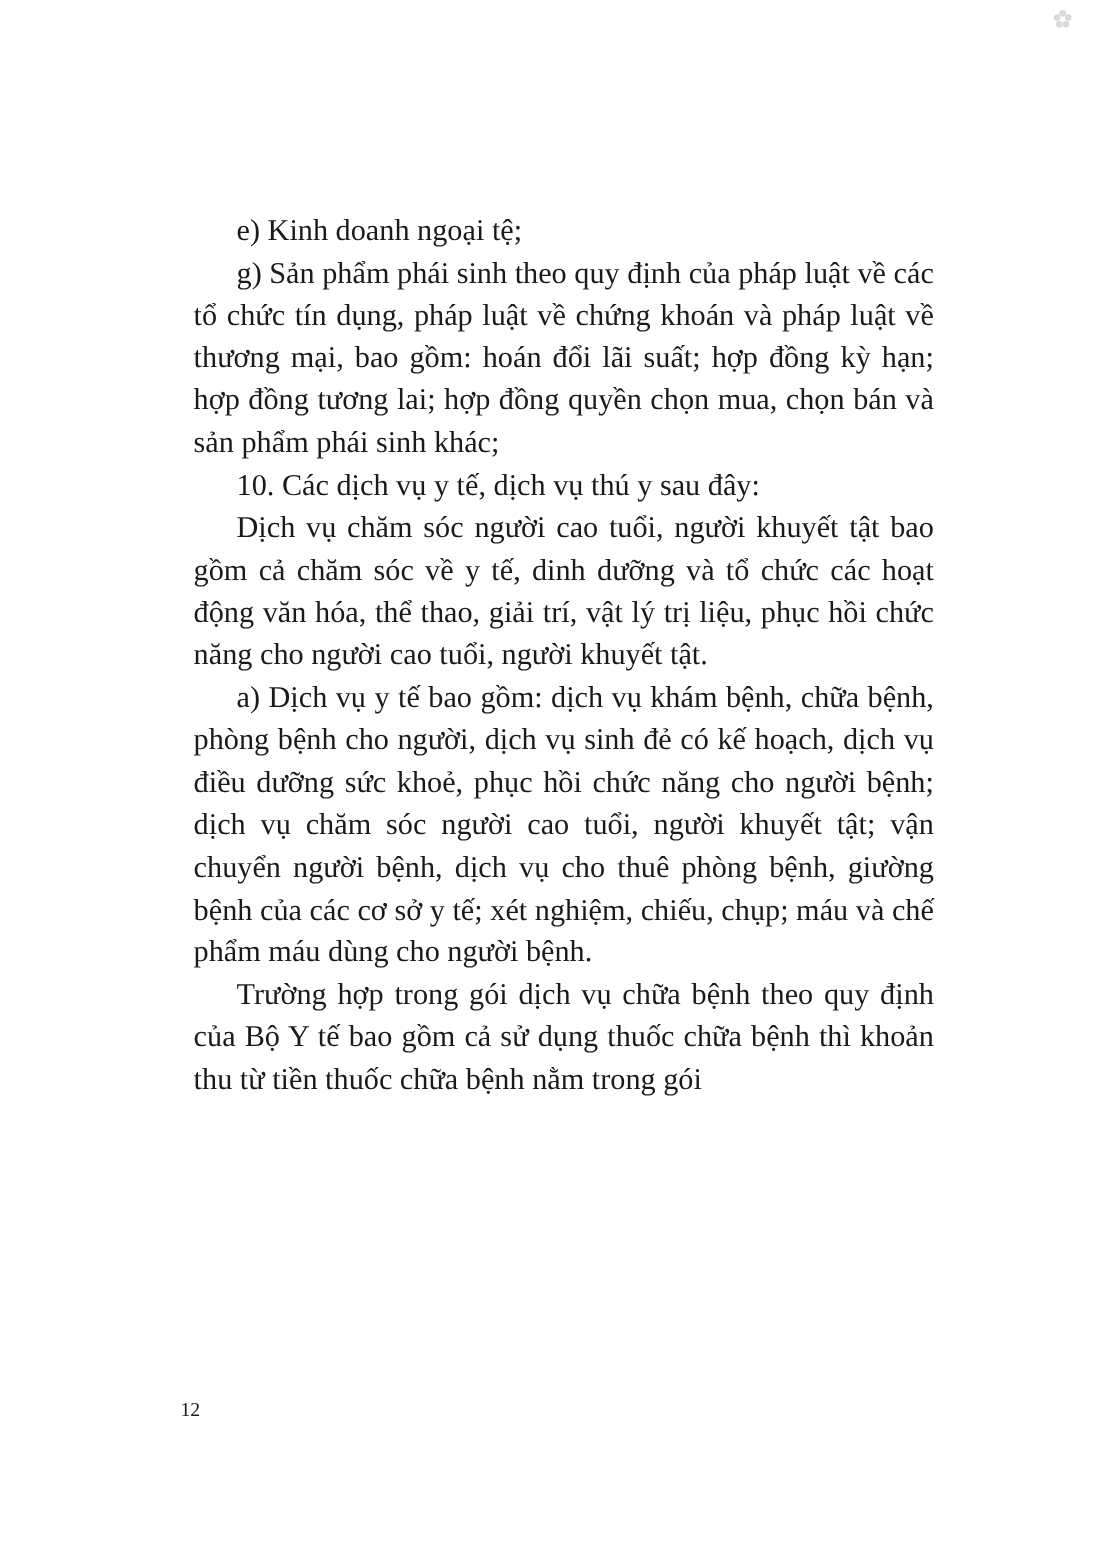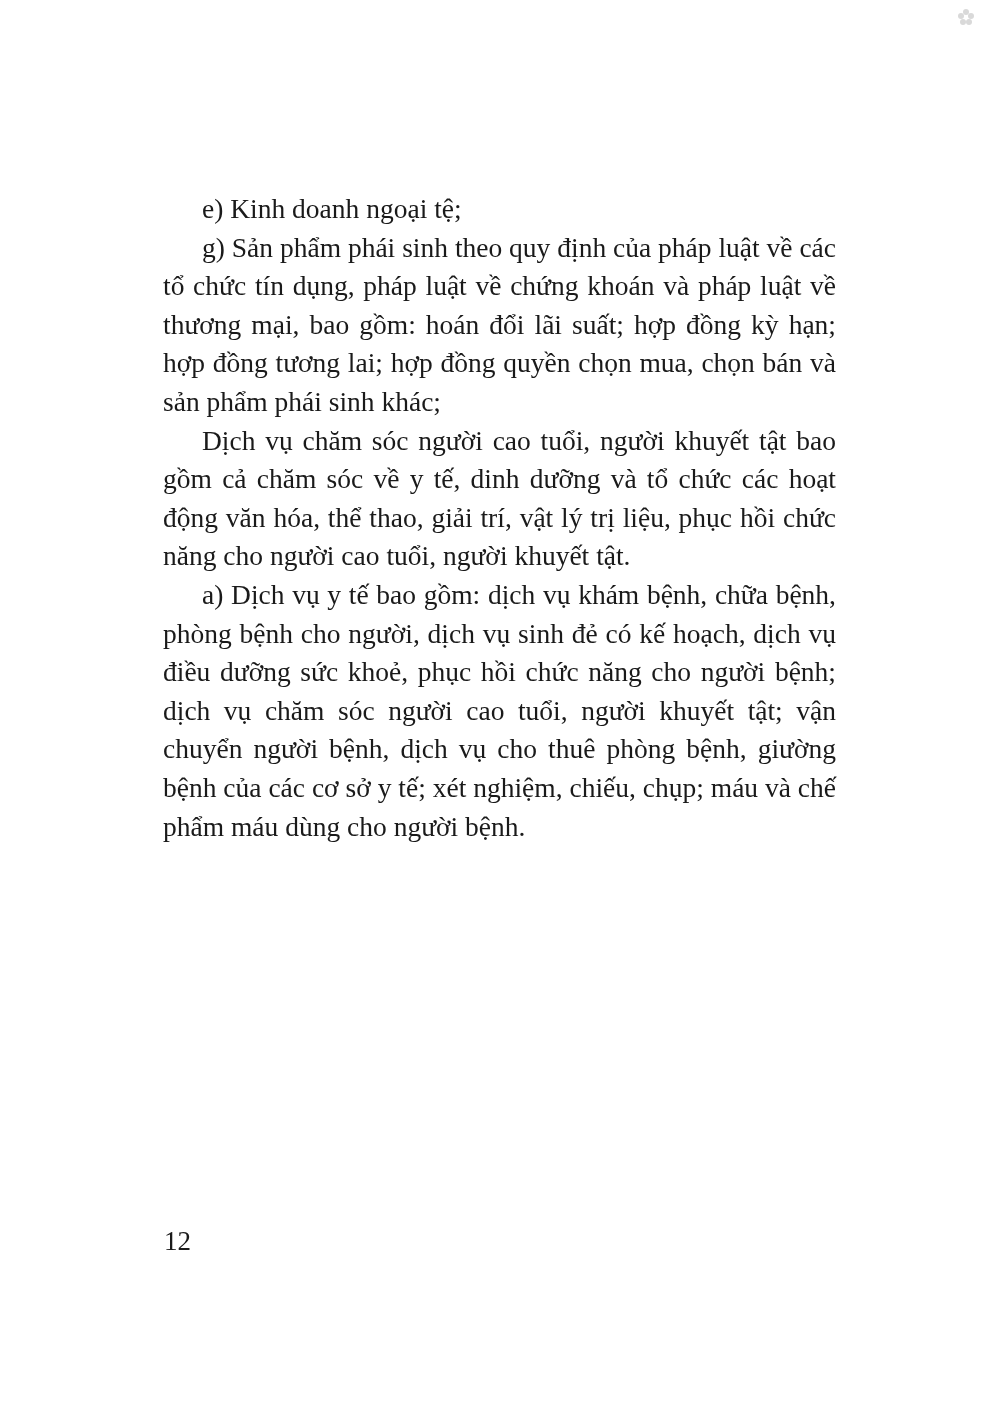--- a/index.html
+++ b/index.html
@@ -17,38 +17,38 @@
   }
   .watermark {
     position: absolute;
     top: 8px;
     left: 957px;
     width: 18px;
     height: 18px;
   }
   .page-body {
     position: absolute;
-    left: 163px;
+    left: 176px;
     top: 190px;
     width: 673px;
     font-size: 27.5px;
     line-height: 38.6px;
     text-align: justify;
     letter-spacing: 0px;
   }
   .page-body p {
     margin: 0;
     text-indent: 39px;
     text-align-last: left;
   }
   .page-number {
     position: absolute;
     left: 164px;
-    top: 1222px;
-    font-size: 27px;
+    top: 1262px;
+    font-size: 18px;
     line-height: 38px;
   }
 </style>
 </head>
 <body>
 
 <div class="watermark">
   <svg width="18" height="18" viewBox="0 0 18 18">
     <g fill="#d9d9d9">
       <circle cx="9" cy="4" r="3"></circle>
@@ -57,17 +57,19 @@
       <circle cx="6" cy="14" r="3"></circle>
       <circle cx="4" cy="8" r="3"></circle>
     </g>
     <circle cx="9" cy="9.5" r="2" fill="#ffffff"></circle>
   </svg>
 </div>
 
 <div class="page-body">
   <p>e) Kinh doanh ngoại tệ;</p>
   <p>g) Sản phẩm phái sinh theo quy định của pháp luật về các tổ chức tín dụng, pháp luật về chứng khoán và pháp luật về thương mại, bao gồm: hoán đổi lãi suất; hợp đồng kỳ hạn; hợp đồng tương lai; hợp đồng quyền chọn mua, chọn bán và sản phẩm phái sinh khác;</p>
+  <p>10. Các dịch vụ y tế, dịch vụ thú y sau đây:</p>
   <p>Dịch vụ chăm sóc người cao tuổi, người khuyết tật bao gồm cả chăm sóc về y tế, dinh dưỡng và tổ chức các hoạt động văn hóa, thể thao, giải trí, vật lý trị liệu, phục hồi chức năng cho người cao tuổi, người khuyết tật.</p>
   <p>a) Dịch vụ y tế bao gồm: dịch vụ khám bệnh, chữa bệnh, phòng bệnh cho người, dịch vụ sinh đẻ có kế hoạch, dịch vụ điều dưỡng sức khoẻ, phục hồi chức năng cho người bệnh; dịch vụ chăm sóc người cao tuổi, người khuyết tật; vận chuyển người bệnh, dịch vụ cho thuê phòng bệnh, giường bệnh của các cơ sở y tế; xét nghiệm, chiếu, chụp; máu và chế phẩm máu dùng cho người bệnh.</p>
+  <p>Trường hợp trong gói dịch vụ chữa bệnh theo quy định của Bộ Y tế bao gồm cả sử dụng thuốc chữa bệnh thì khoản thu từ tiền thuốc chữa bệnh nằm trong gói</p>
 </div>
 
 <div class="page-number">12</div>
 
 </body></html>

